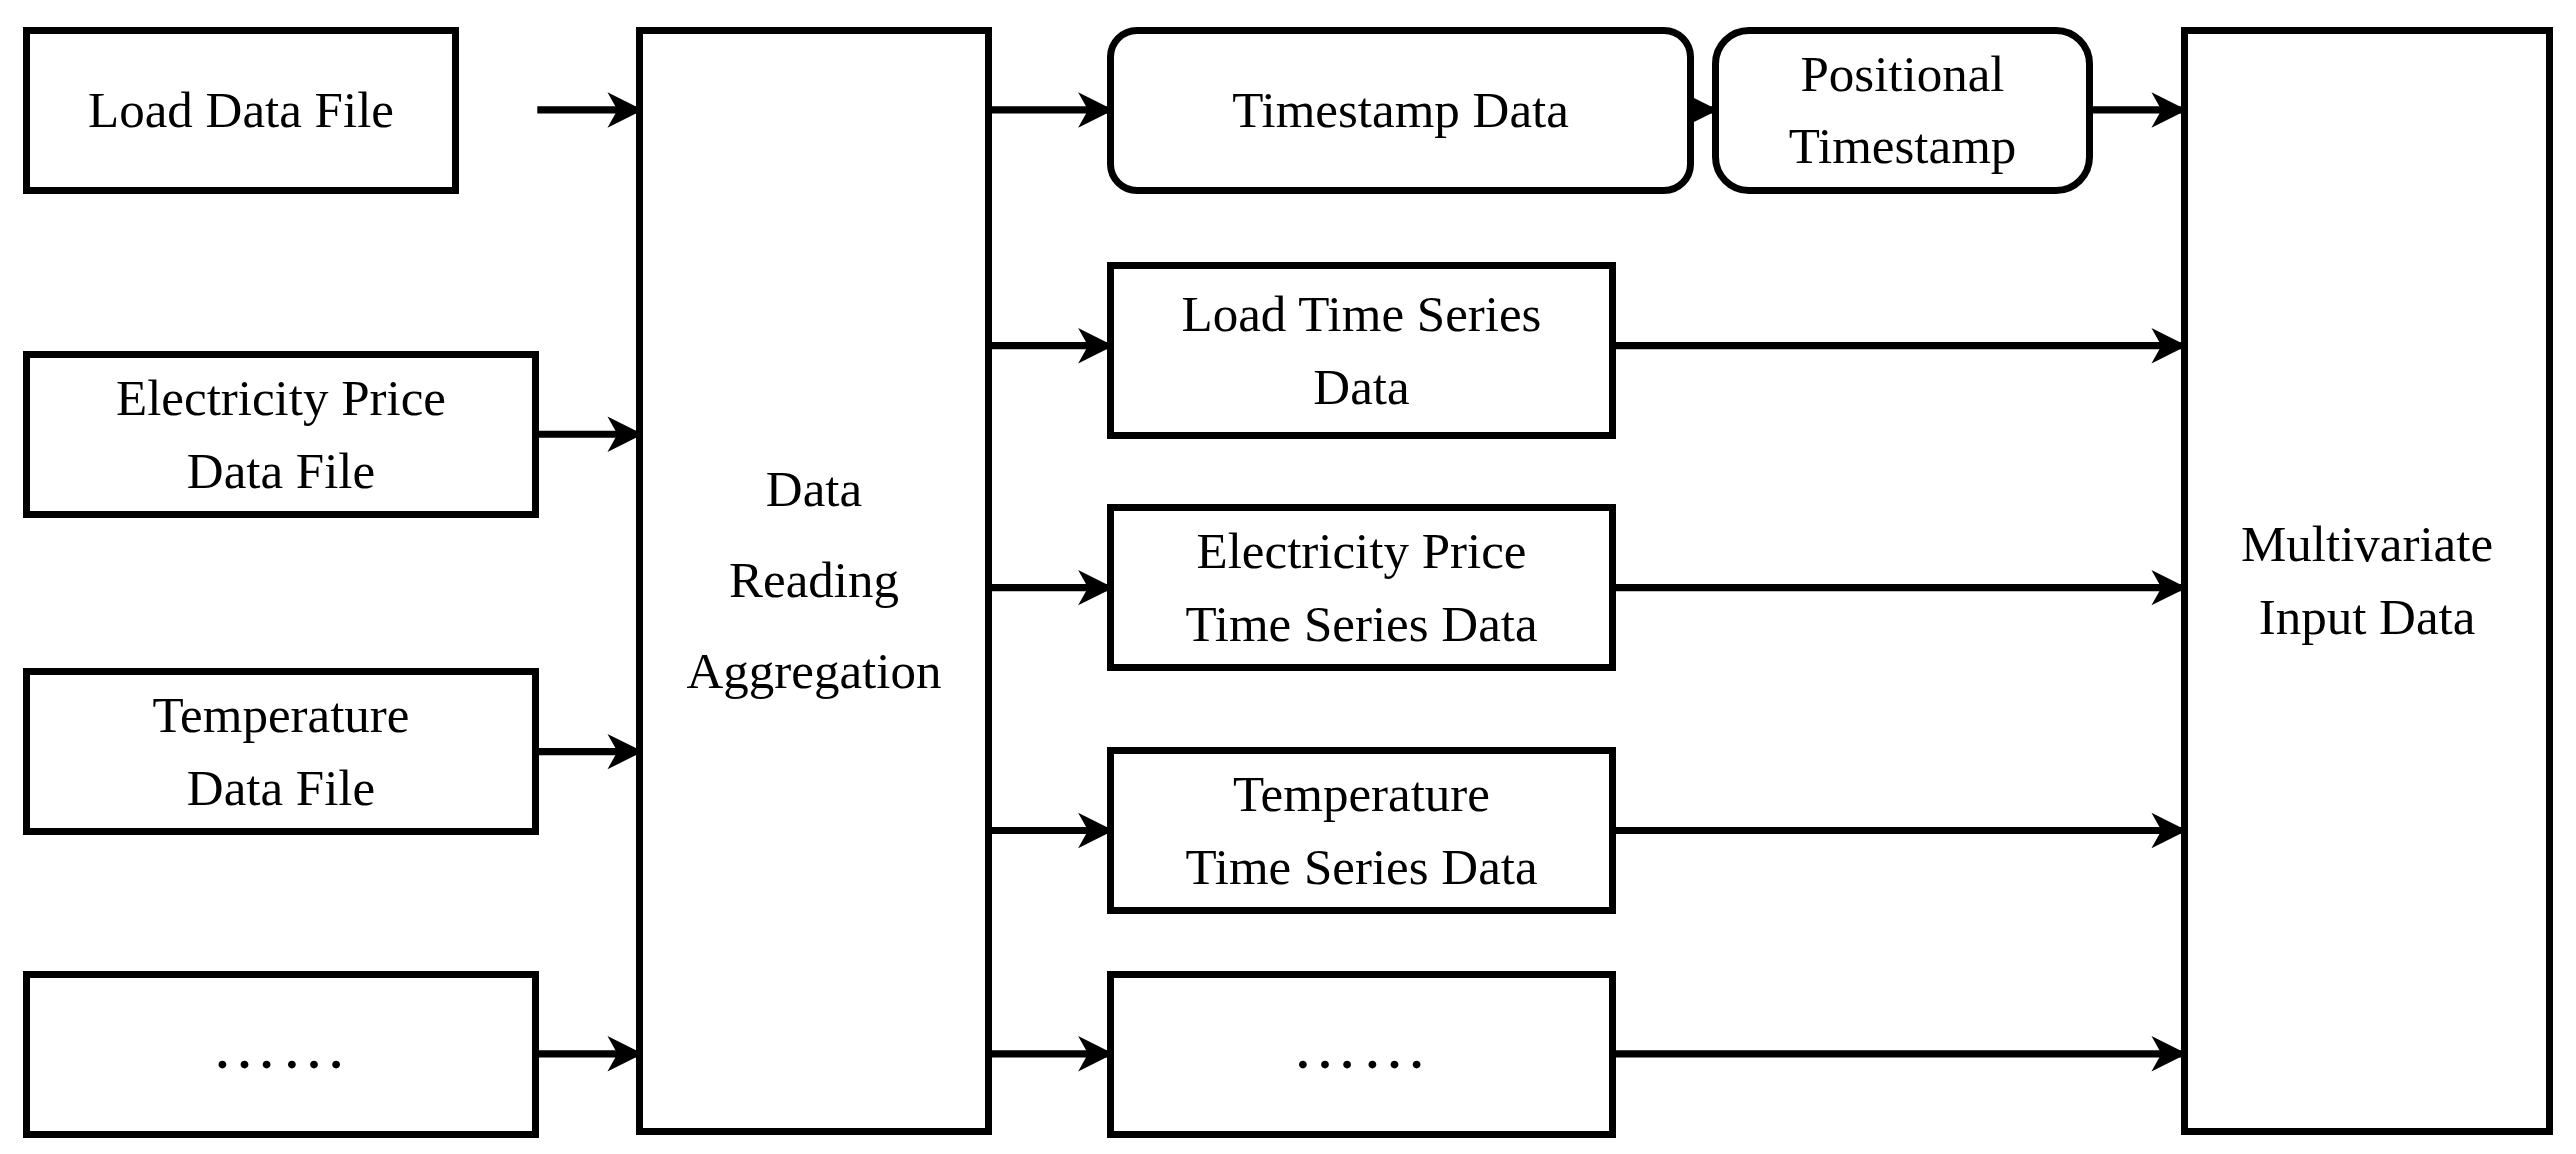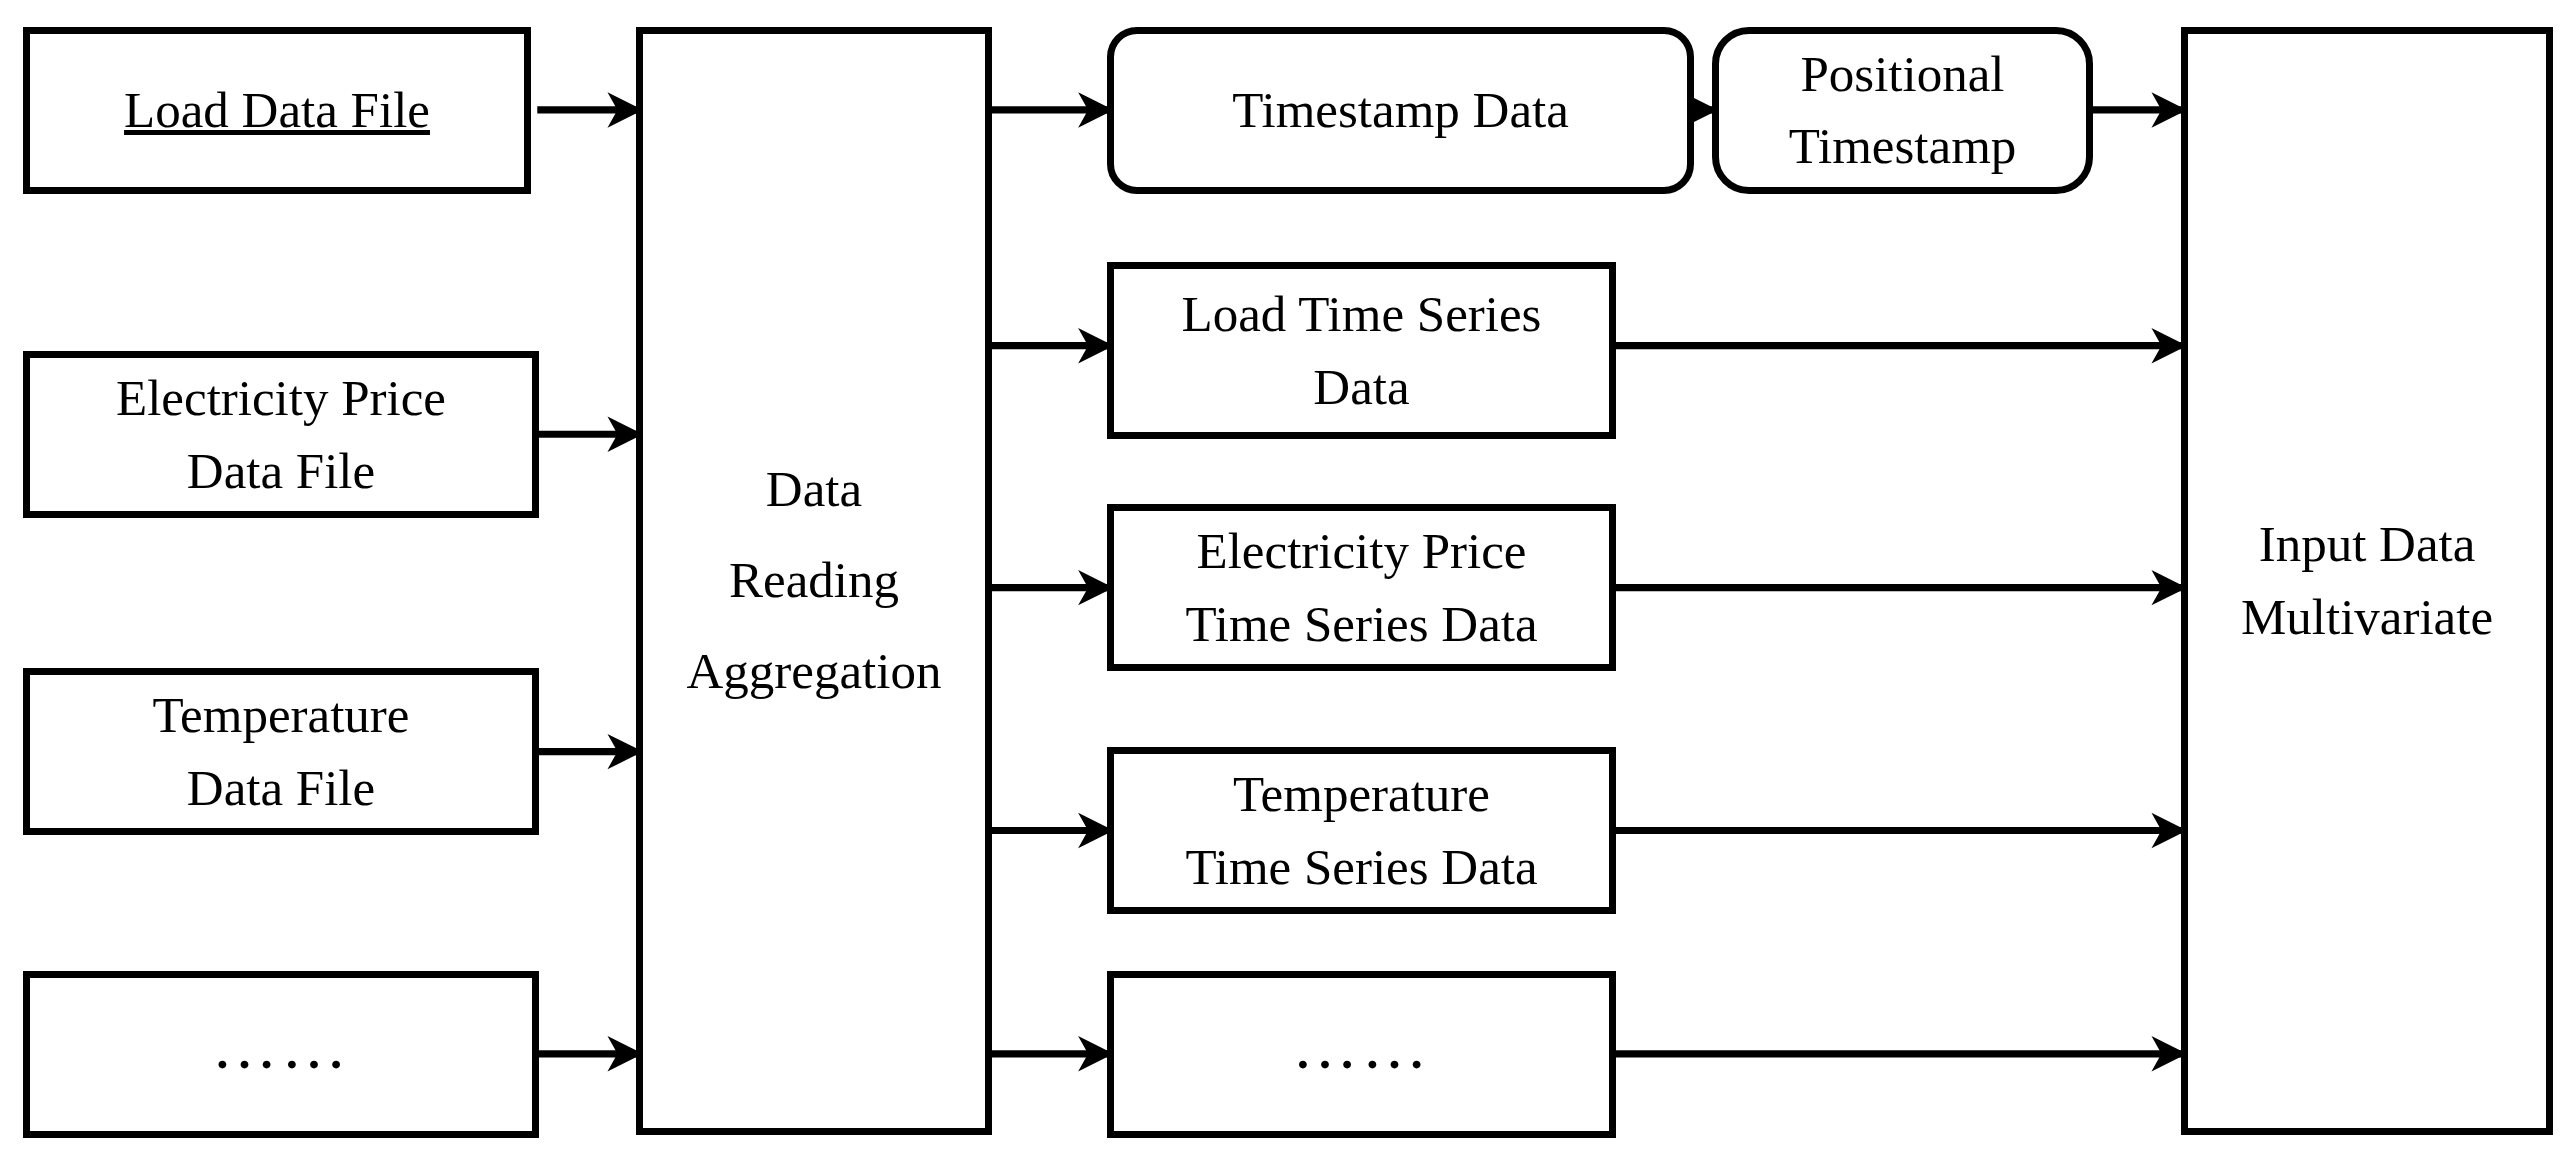--- a/index.html
+++ b/index.html
@@ -36,21 +36,21 @@
     font-size: 51px;
     line-height: 1.42;
   }
   .box .label { width: 100%; }
   .rounded { border-radius: 37px; }
   .mid-box { line-height: 1.78; }
   .dots-box { font-size: 66px; }
   .dots-box .label { transform: translateY(-8.9px); letter-spacing: 3.5px; }
 
   
-  #box-l1 { left: 23px;  top: 26.6px;   width: 508px; height: 167px; text-decoration: underline; }
+  #box-l1 { left: 23px;  top: 26.6px;   width: 436px; height: 167px; }
   #box-l2 { left: 23px;  top: 351px;  width: 516px; height: 167px; }
   #box-l3 { left: 23px;  top: 668px;  width: 516px; height: 167px; }
   #box-l4 { left: 23px;  top: 971px; width: 516px; height: 167px; }
   
   #box-mid { left: 636px; top: 26.6px; width: 356px; height: 1108px; }
   
   #box-c1 { left: 1107px; top: 26.6px;   width: 587px; height: 167px; border-radius: 30px; }
   #box-c2 { left: 1107px; top: 262px;  width: 509px; height: 177px; }
   #box-c3 { left: 1107px; top: 504px;  width: 509px; height: 167px; }
   #box-c4 { left: 1107px; top: 747px;  width: 509px; height: 167px; }
@@ -161,19 +161,19 @@
 
   <div class="box rounded" id="box-pe">
     <div class="label">
       <div>Positional</div>
       <div>Timestamp</div>
     </div>
   </div>
 
   <div class="box" id="box-r">
     <div class="label">
+      <div>Multivariate</div>
       <div>Input Data</div>
-      <div>Multivariate</div>
     </div>
   </div>
 
 </div>
 
 
 </body></html>

